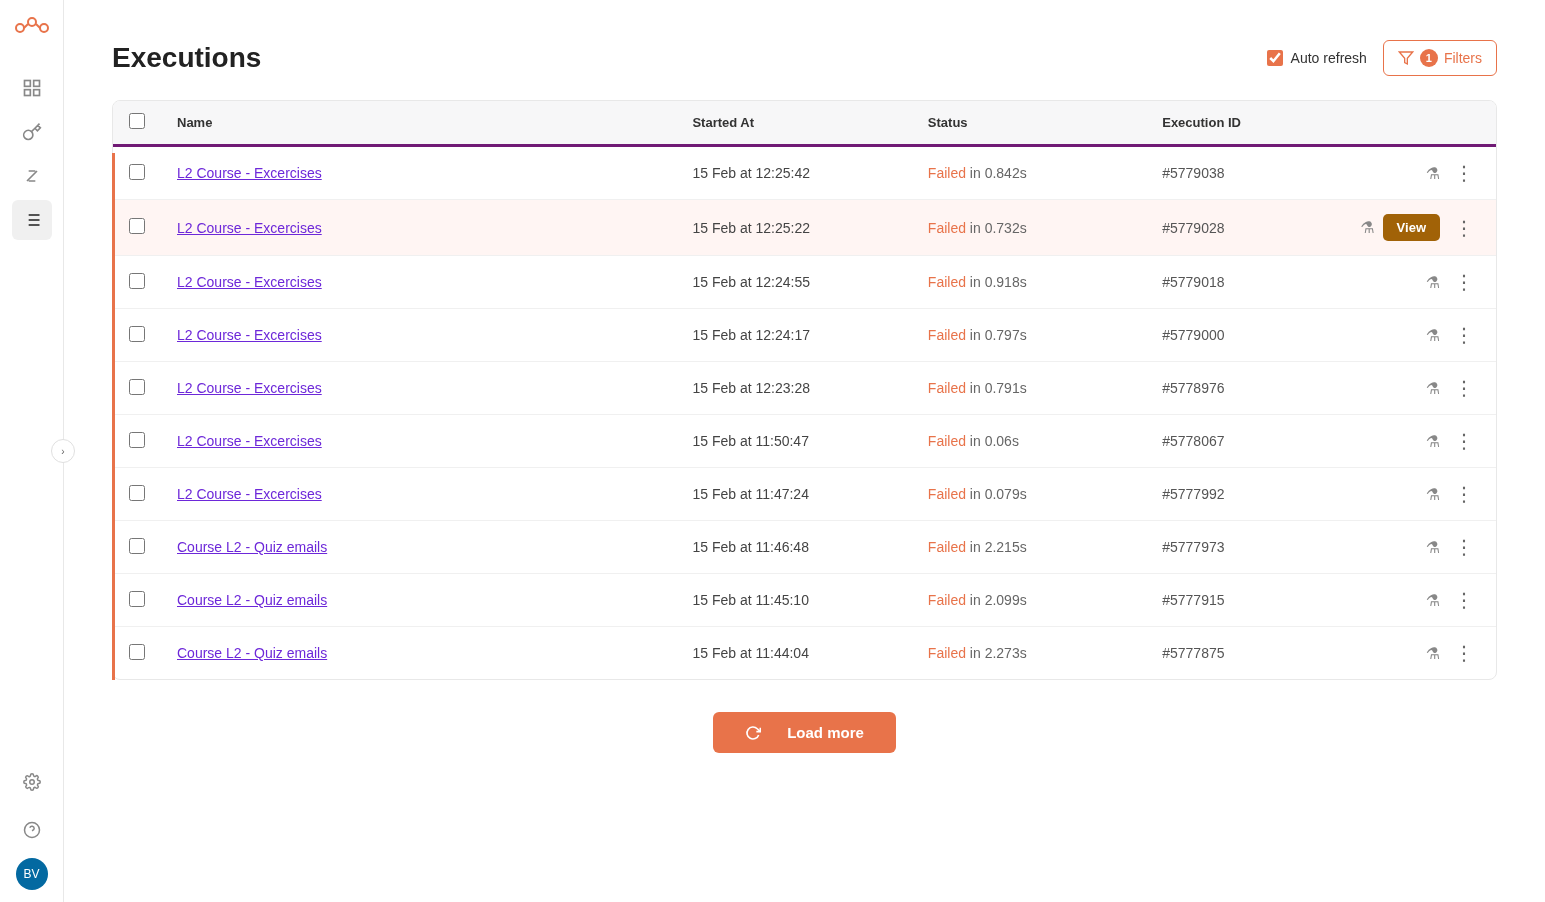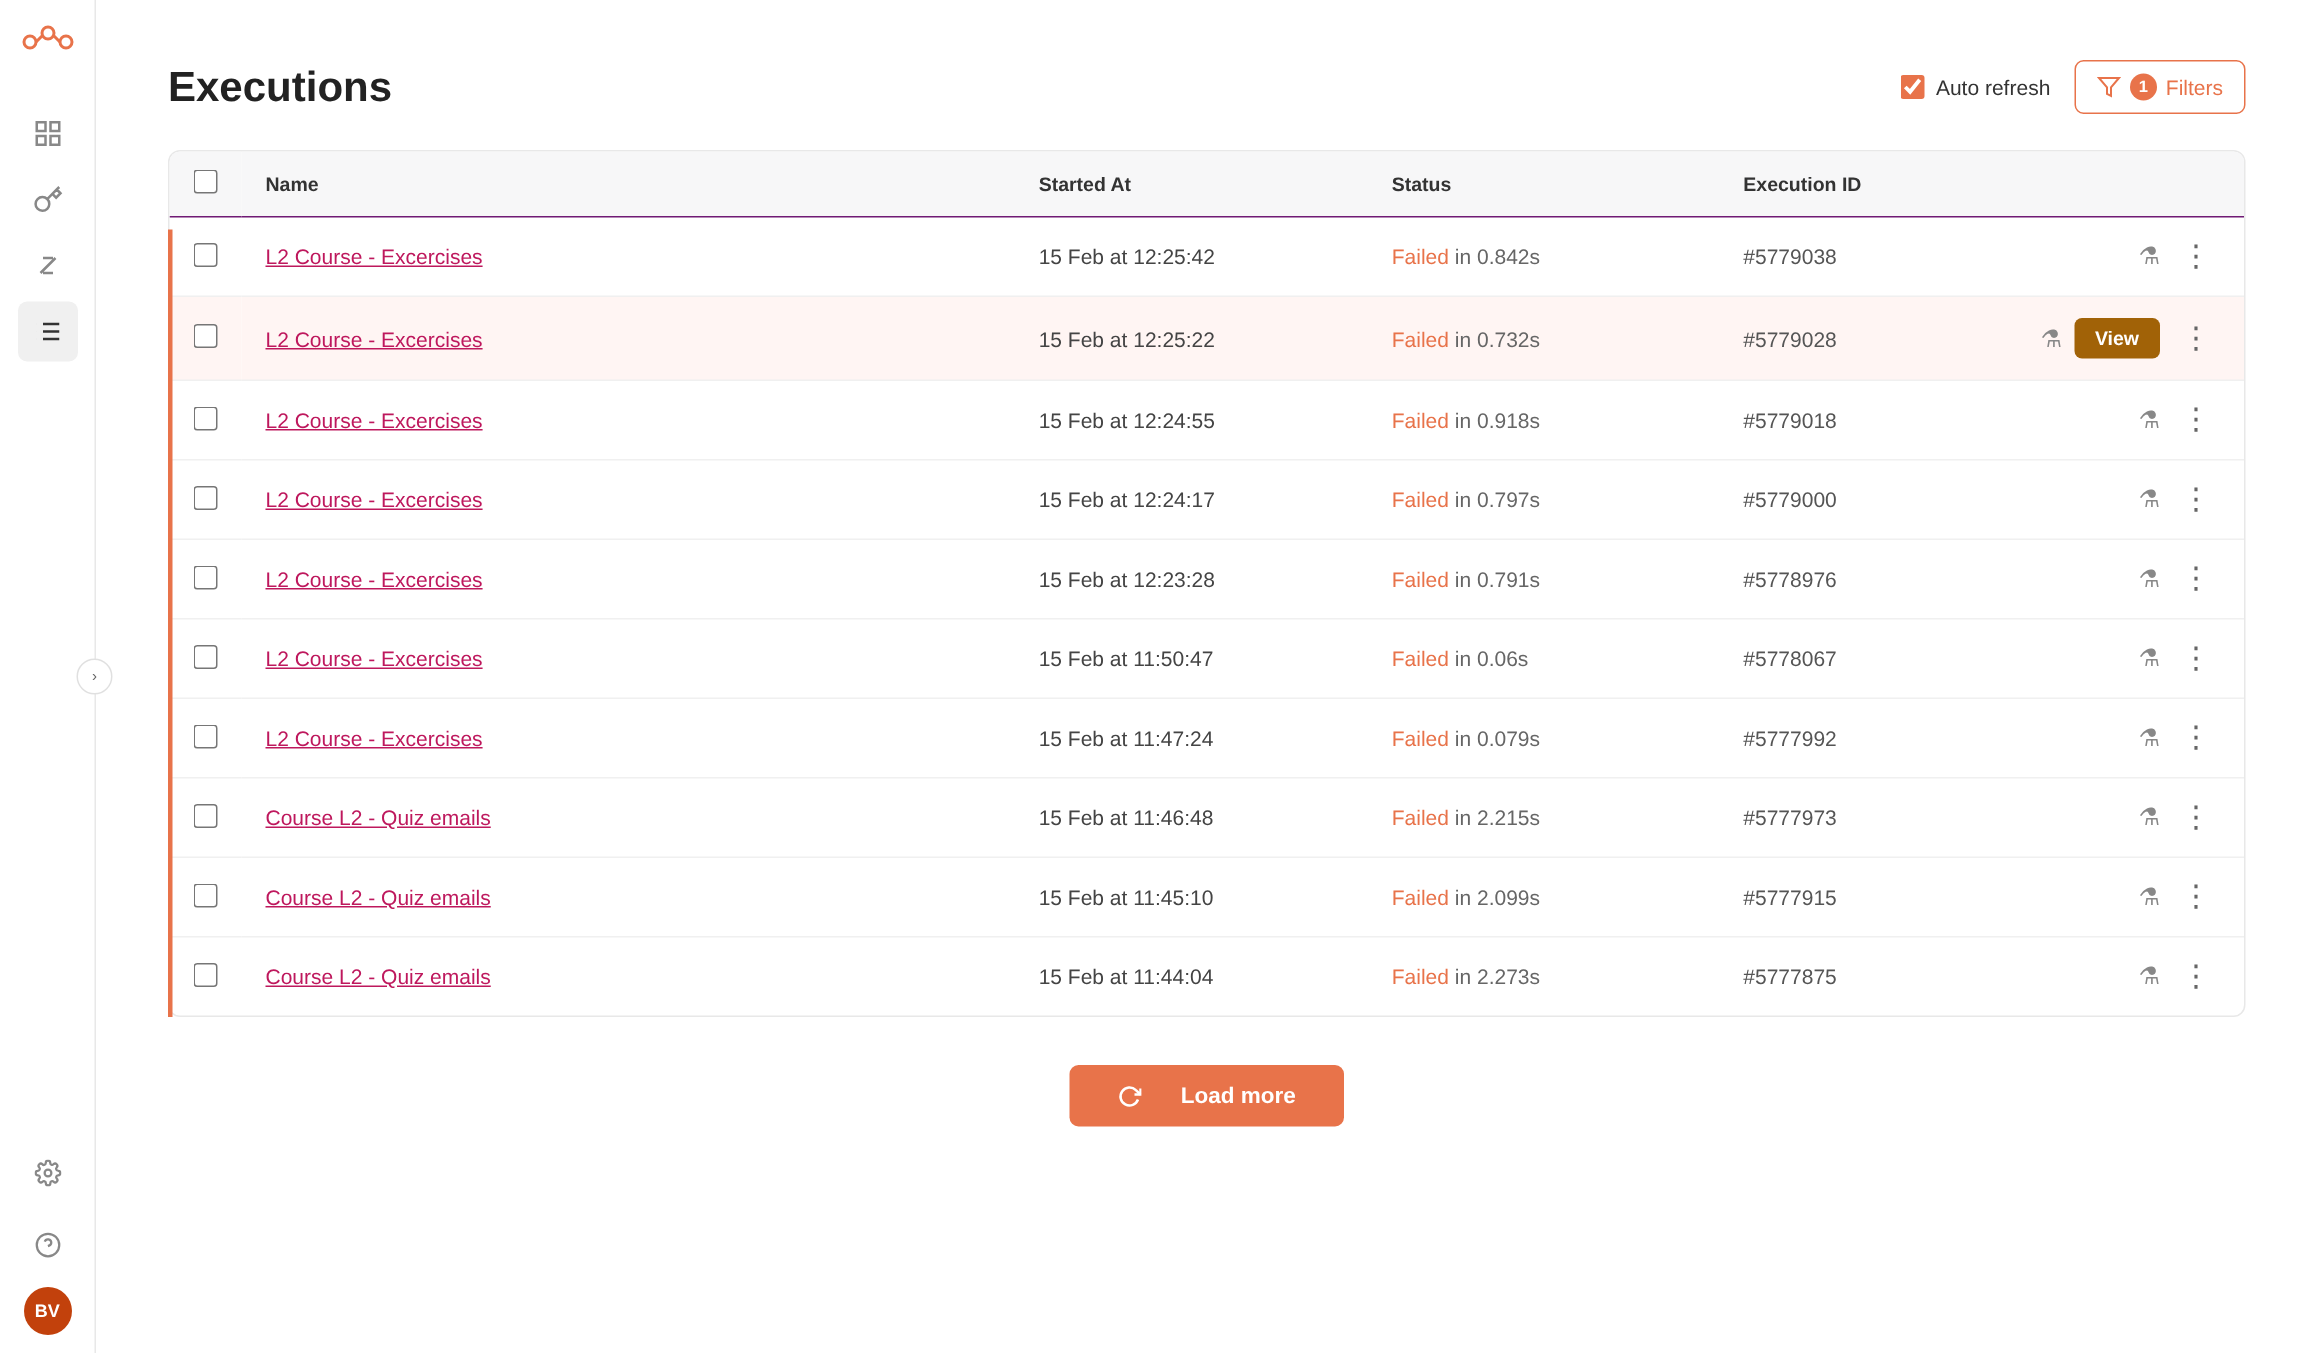--- a/index.html
+++ b/index.html
@@ -39,27 +39,27 @@
       margin-top: auto;
       display: flex;
       flex-direction: column;
       align-items: center;
       gap: 4px;
     }
     .avatar {
       width: 32px;
       height: 32px;
       border-radius: 50%;
-      background: #c2410c;
+      background: #0369a1;
       color: #fff;
       display: flex;
       align-items: center;
       justify-content: center;
       font-size: 12px;
-      font-weight: 700;
+      font-weight: 400;
     }
     .collapse-btn {
       position: absolute;
       right: -12px;
       top: 50%;
       transform: translateY(-50%);
       width: 24px;
       height: 24px;
       border-radius: 50%;
       background: #fff;
@@ -149,21 +149,21 @@
     }
     thead tr {
       background: #f7f7f8;
     }
     thead th {
       padding: 12px 16px;
       text-align: left;
       font-size: 13px;
       font-weight: 600;
       color: #333;
-      border-bottom: 1px solid #701a75;
+      border-bottom: 3px solid #701a75;
     }
     thead th:first-child {
       width: 48px;
     }
     .col-name { width: 40%; }
     .col-started { width: 18%; }
     .col-status { width: 18%; }
     .col-id { width: 15%; }
     .col-actions { width: 9%; }
 
@@ -183,21 +183,21 @@
     td:first-child {
       width: 48px;
     }
     .row-checkbox {
       width: 16px;
       height: 16px;
       accent-color: #e8734a;
       cursor: pointer;
     }
     .name-link {
-      color: #be185d;
+      color: #6d28d9;
       text-decoration: underline;
       cursor: pointer;
       font-size: 14px;
     }
 
     .status-failed { color: #e8734a; font-weight: 400; }
     .status-normal { color: #666; }
 
     .execution-id { color: #555; font-size: 14px; }
 

